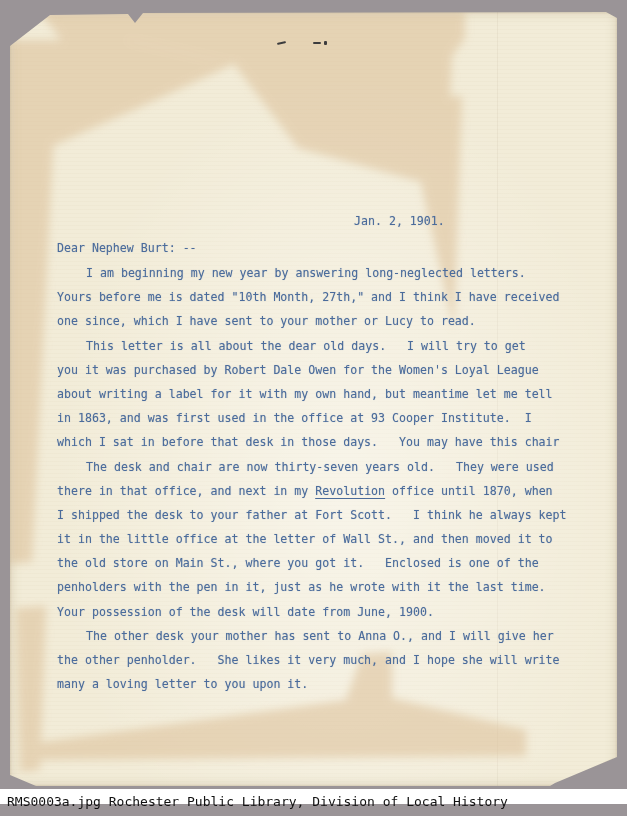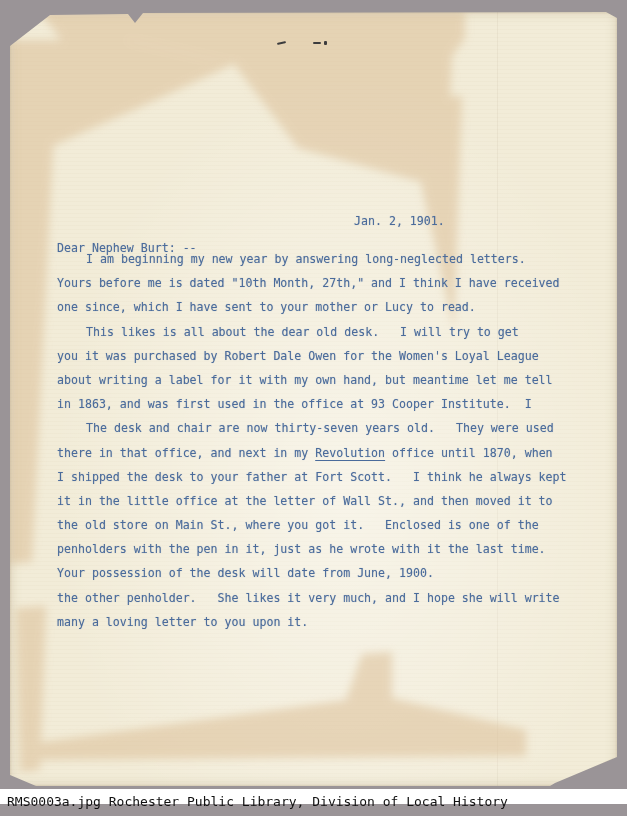--- a/index.html
+++ b/index.html
@@ -87,21 +87,21 @@
     top: 197px;
   }
   .salutation-line {
     position: absolute;
     left: 47px;
     top: 224px;
   }
   .letter-body {
     position: absolute;
     left: 47px;
-    top: 235px;
+    top: 249px;
     width: 545px;
   }
   .indent { padding-left: 29px; }
   .u {
     text-decoration: underline;
     text-underline-offset: 3px;
     text-decoration-thickness: 1px;
   }
 
   .caption-bar {
@@ -156,37 +156,39 @@
 
     <div class="letter-body">
 
       <div>
         <div class="line indent">I am beginning my new year by answering long-neglected letters.</div>
         <div class="line">Yours before me is dated "10th Month, 27th," and I think I have received</div>
         <div class="line">one since, which I have sent to your mother or Lucy to read.</div>
       </div>
 
       <div>
-        <div class="line indent">This likes is all about the dear old desk.   I will try to get</div>
+        <div class="line indent">This letter is all about the dear old days.   I will try to get</div>
         <div class="line">you it was purchased by Robert Dale Owen for the Women's Loyal League</div>
         <div class="line">about writing a label for it with my own hand, but meantime let me tell</div>
         <div class="line">in 1863, and was first used in the office at 93 Cooper Institute.  I</div>
+        <div class="line">which I sat in before that desk in those days.   You may have this chair</div>
       </div>
 
       <div>
         <div class="line indent">The desk and chair are now thirty-seven years old.   They were used</div>
         <div class="line"><span>there in that office, and next in my </span><span class="u">Revolution</span><span> office until 1870, when</span></div>
         <div class="line">I shipped the desk to your father at Fort Scott.   I think he always kept</div>
         <div class="line">it in the little office at the letter of Wall St., and then moved it to</div>
         <div class="line">the old store on Main St., where you got it.   Enclosed is one of the</div>
         <div class="line">penholders with the pen in it, just as he wrote with it the last time.</div>
         <div class="line">Your possession of the desk will date from June, 1900.</div>
       </div>
 
       <div>
+        <div class="line indent">The other desk your mother has sent to Anna O., and I will give her</div>
         <div class="line">the other penholder.   She likes it very much, and I hope she will write</div>
         <div class="line">many a loving letter to you upon it.</div>
       </div>
 
     </div>
   </div>
 
   <div class="caption-bar">
     <span>RMS0003a.jpg Rochester Public Library, Division of Local History</span>
   </div>

